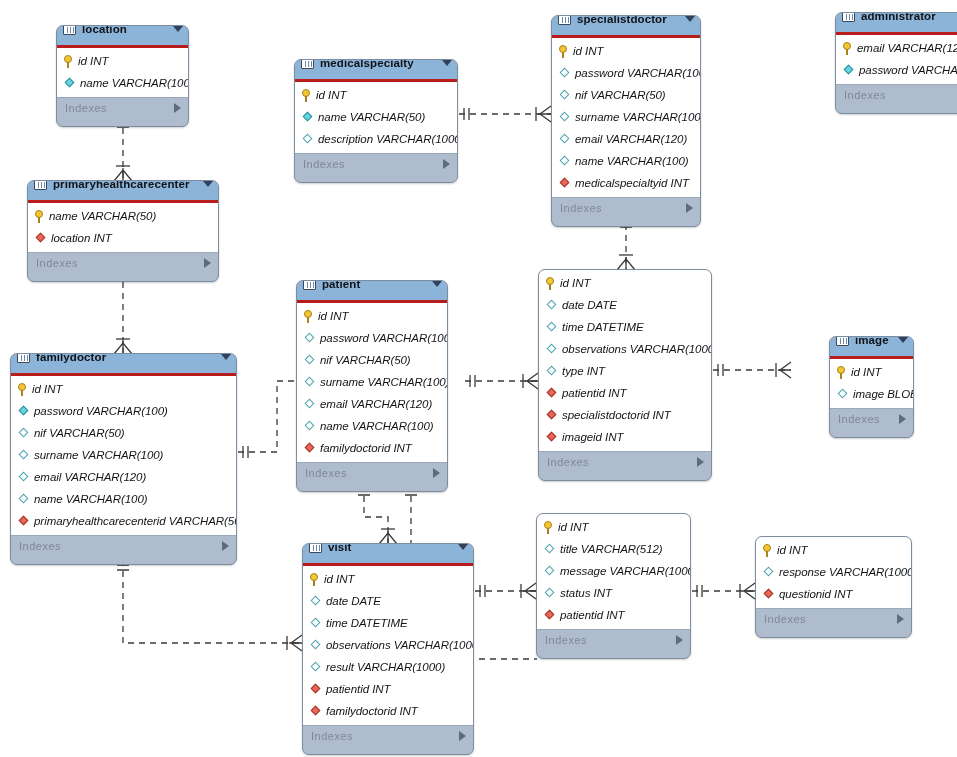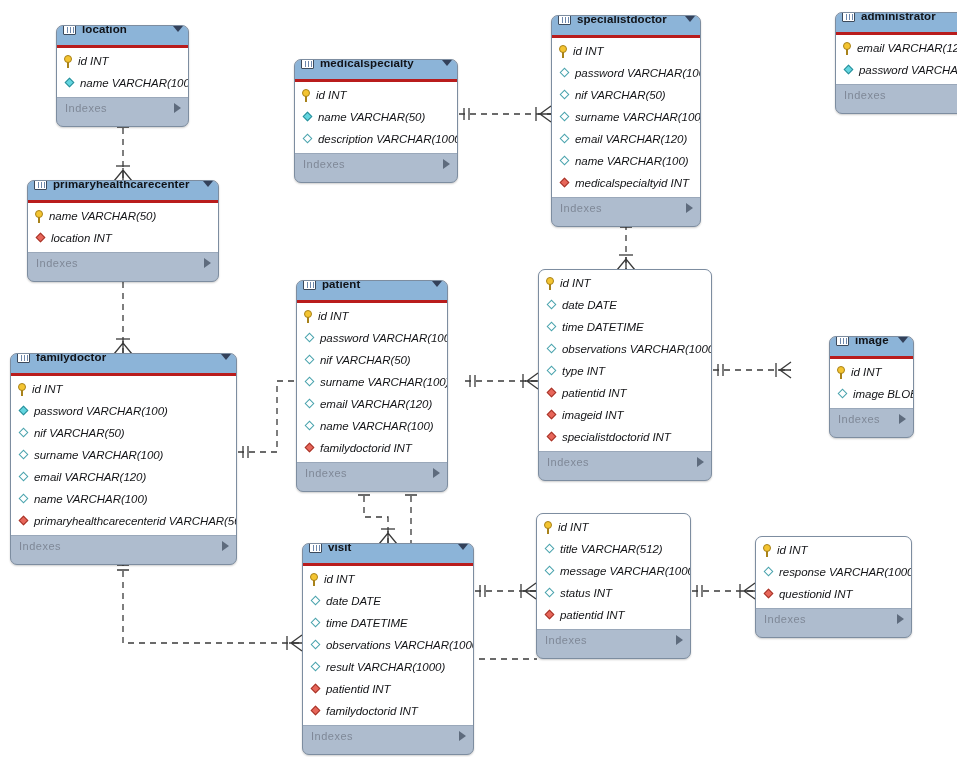--- a/index.html
+++ b/index.html
@@ -511,26 +511,26 @@
           <div class="col-row">
             <span class="mark dia hollow"></span>
             <span class="col-label">type INT</span>
           </div>
           <div class="col-row">
             <span class="mark dia fk"></span>
             <span class="col-label">patientid INT</span>
           </div>
           <div class="col-row">
             <span class="mark dia fk"></span>
+            <span class="col-label">specialistdoctorid INT</span>
+          </div>
+          <div class="col-row">
+            <span class="mark dia fk"></span>
             <span class="col-label">imageid INT</span>
           </div>
-          <div class="col-row">
-            <span class="mark dia fk"></span>
-            <span class="col-label">specialistdoctorid INT</span>
-          </div>
         </div>
         <div class="tbl-indexes">
           <span class="idx-label">Indexes</span>
           <span class="caret-right"></span>
         </div>
       </div>
       <div class="table-node" style="left: 791px; top: 336px; width: 85px; margin-left: 38px;">
         <div class="tbl-header">
           <span class="tbl-icon"></span>
           <span class="tbl-title">image</span>

